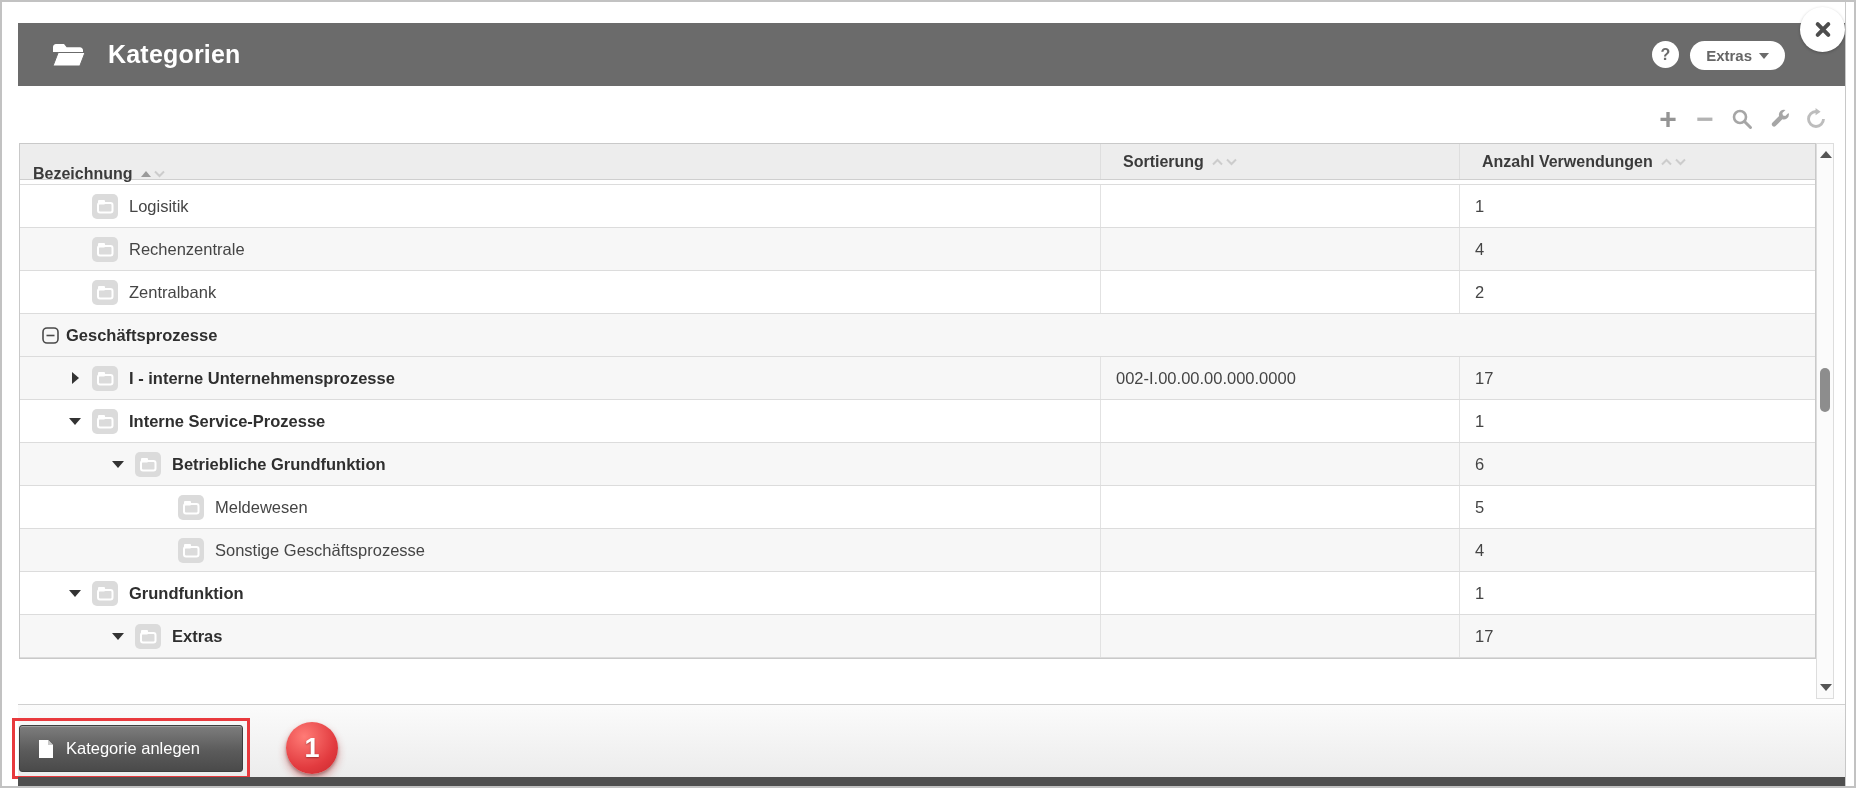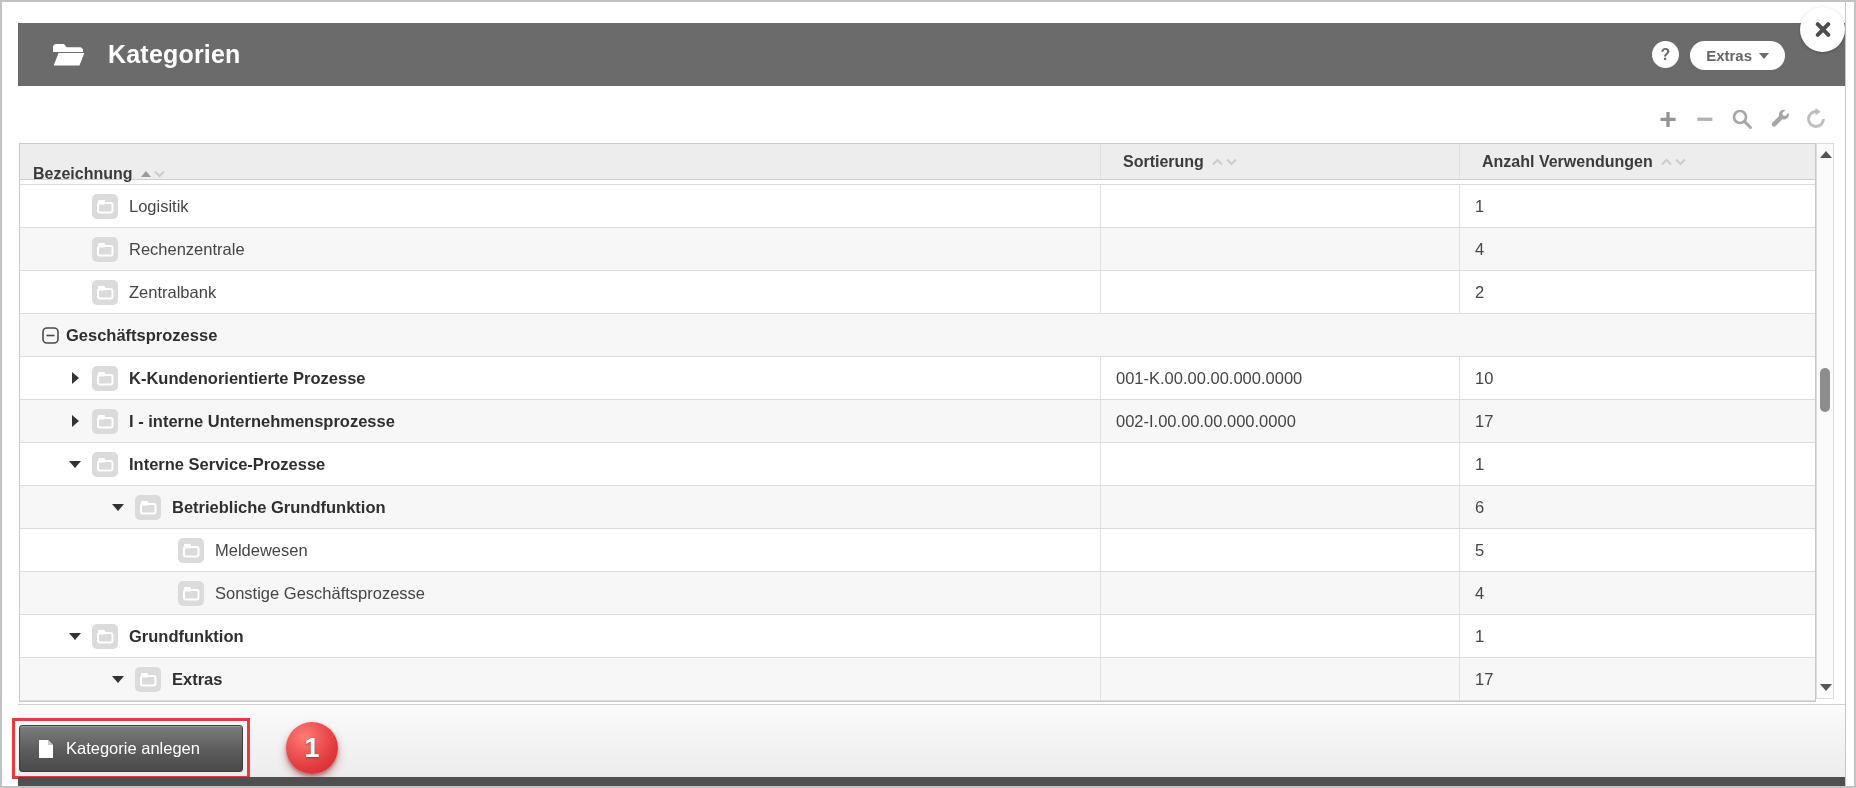--- a/index.html
+++ b/index.html
@@ -208,39 +208,20 @@
           <div class="cell c1 grp">
             <span class="gicon">
               <svg width="17" height="17" viewBox="0 0 17 17">
                 <rect x="1" y="1" width="15" height="15" rx="4" fill="none" stroke="#4a4a4a" stroke-width="1.6"></rect>
                 <line x1="4.5" y1="8.5" x2="12.5" y2="8.5" stroke="#4a4a4a" stroke-width="1.6"></line>
               </svg>
             </span>
             <span class="lbl b">Geschäftsprozesse</span>
           </div>
         </div>
-        <div class="row">
-          <div class="cell c1" style="padding-left: 47px;">
-            <span class="arrow">
-              <svg width="10" height="14" viewBox="0 0 10 14">
-                <polygon points="2,1 9,7 2,13" fill="#333"></polygon>
-              </svg>
-            </span>
-            <span class="ficon">
-              <svg width="28" height="30" viewBox="0 0 28 30">
-                <rect x="1" y="3" width="26" height="25" rx="5" fill="#dbdbdb"></rect>
-                <rect x="7" y="9" width="7" height="4.5" rx="1" fill="#fff"></rect>
-                <rect x="7" y="12" width="14.5" height="9.5" rx="2" fill="none" stroke="#fff" stroke-width="2"></rect>
-              </svg>
-            </span>
-            <span class="lbl b">K-Kundenorientierte Prozesse</span>
-          </div>
-          <div class="cell c2">001-K.00.00.00.000.0000</div>
-          <div class="cell c3">10</div>
-        </div>
         <div class="row alt">
           <div class="cell c1" style="padding-left: 47px;">
             <span class="arrow">
               <svg width="10" height="14" viewBox="0 0 10 14">
                 <polygon points="2,1 9,7 2,13" fill="#333"></polygon>
               </svg>
             </span>
             <span class="ficon">
               <svg width="28" height="30" viewBox="0 0 28 30">
                 <rect x="1" y="3" width="26" height="25" rx="5" fill="#dbdbdb"></rect>

